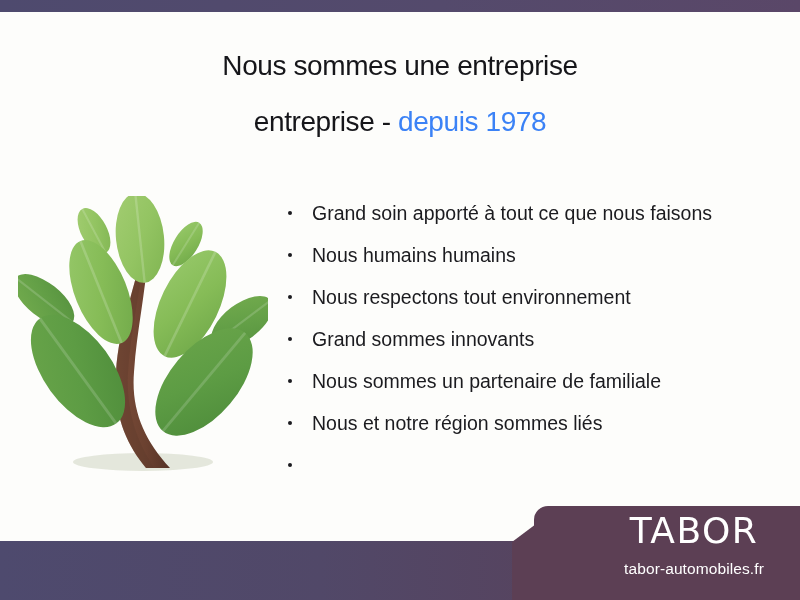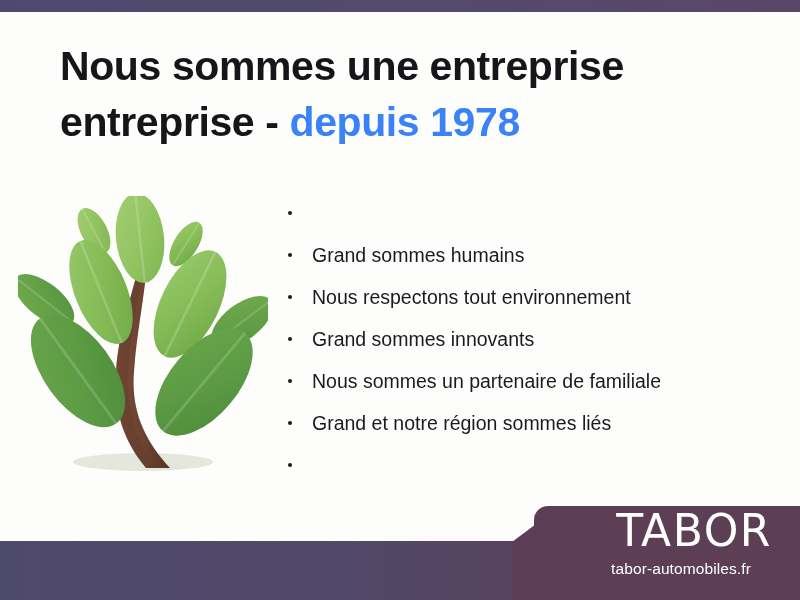--- a/index.html
+++ b/index.html
@@ -63,51 +63,52 @@
     border-top-left-radius: 14px;
   }
 
   .logo-wordmark {
     position: absolute;
     left: 596px;
     top: 511px;
     width: 196px;
     height: 40px;
     color: #ffffff;
-    font-size: 44px;
+    font-size: 36px;
     font-weight: 400;
     letter-spacing: 1.5px;
     line-height: 40px;
     text-align: center;
     font-family: "DejaVu Sans", sans-serif;
     white-space: nowrap;
   }
   .logo-url {
     position: absolute;
-    left: 583px;
+    left: 596px;
     top: 560px;
     width: 196px;
     color: #ffffff;
     font-size: 15.5px;
     font-weight: 400;
     letter-spacing: 0.1px;
     line-height: 18px;
     text-align: center;
     font-family: "Liberation Sans", sans-serif;
     white-space: nowrap;
   }
 
   
   .headline {
     position: absolute;
     left: 60px;
     top: 38px;
     width: 680px;
-    font-size: 41px;
-    font-weight: bold;
+    text-align: center;
+    font-size: 28px;
+    font-weight: normal;
     line-height: 56px;
     letter-spacing: -0.4px;
     color: #16161a;
     font-family: "Liberation Sans", sans-serif;
   }
   .headline .accent {
     color: #3b82f6;
   }
   .headline-line2 {
     display: block;
@@ -247,40 +248,41 @@
       <g>
         <ellipse cx="186" cy="186" rx="34" ry="64" fill="url(#lfD)" transform="rotate(40 186 186)"></ellipse>
         <path d="M186 122 L186 250" stroke="#ffffff" stroke-opacity="0.16" stroke-width="2.8" transform="rotate(40 186 186)"></path>
       </g>
     </svg>
   </div>
 
   <ul class="bullets">
     <li class="bullet-item">
       <span class="bullet-dot"></span>
-    </li>
-    <li class="bullet-item">
-      <span class="bullet-dot"></span>
-      <span>Grand sommes humains</span>
+      <span>Grand soin apporté à tout ce que nous faisons</span>
+    </li>
+    <li class="bullet-item">
+      <span class="bullet-dot"></span>
+      <span>Nous humains humains</span>
     </li>
     <li class="bullet-item">
       <span class="bullet-dot"></span>
       <span>Nous respectons tout environnement</span>
     </li>
     <li class="bullet-item">
       <span class="bullet-dot"></span>
       <span>Grand sommes innovants</span>
     </li>
     <li class="bullet-item">
       <span class="bullet-dot"></span>
       <span>Nous sommes un partenaire de familiale</span>
     </li>
     <li class="bullet-item">
       <span class="bullet-dot"></span>
-      <span>Grand et notre région sommes liés</span>
+      <span>Nous et notre région sommes liés</span>
     </li>
     <li class="bullet-item">
       <span class="bullet-dot"></span>
     </li>
   </ul>
 
   <div class="bar-bottom"></div>
 
   <div class="logo-panel"></div>
   <div class="logo-panel-round"></div>

